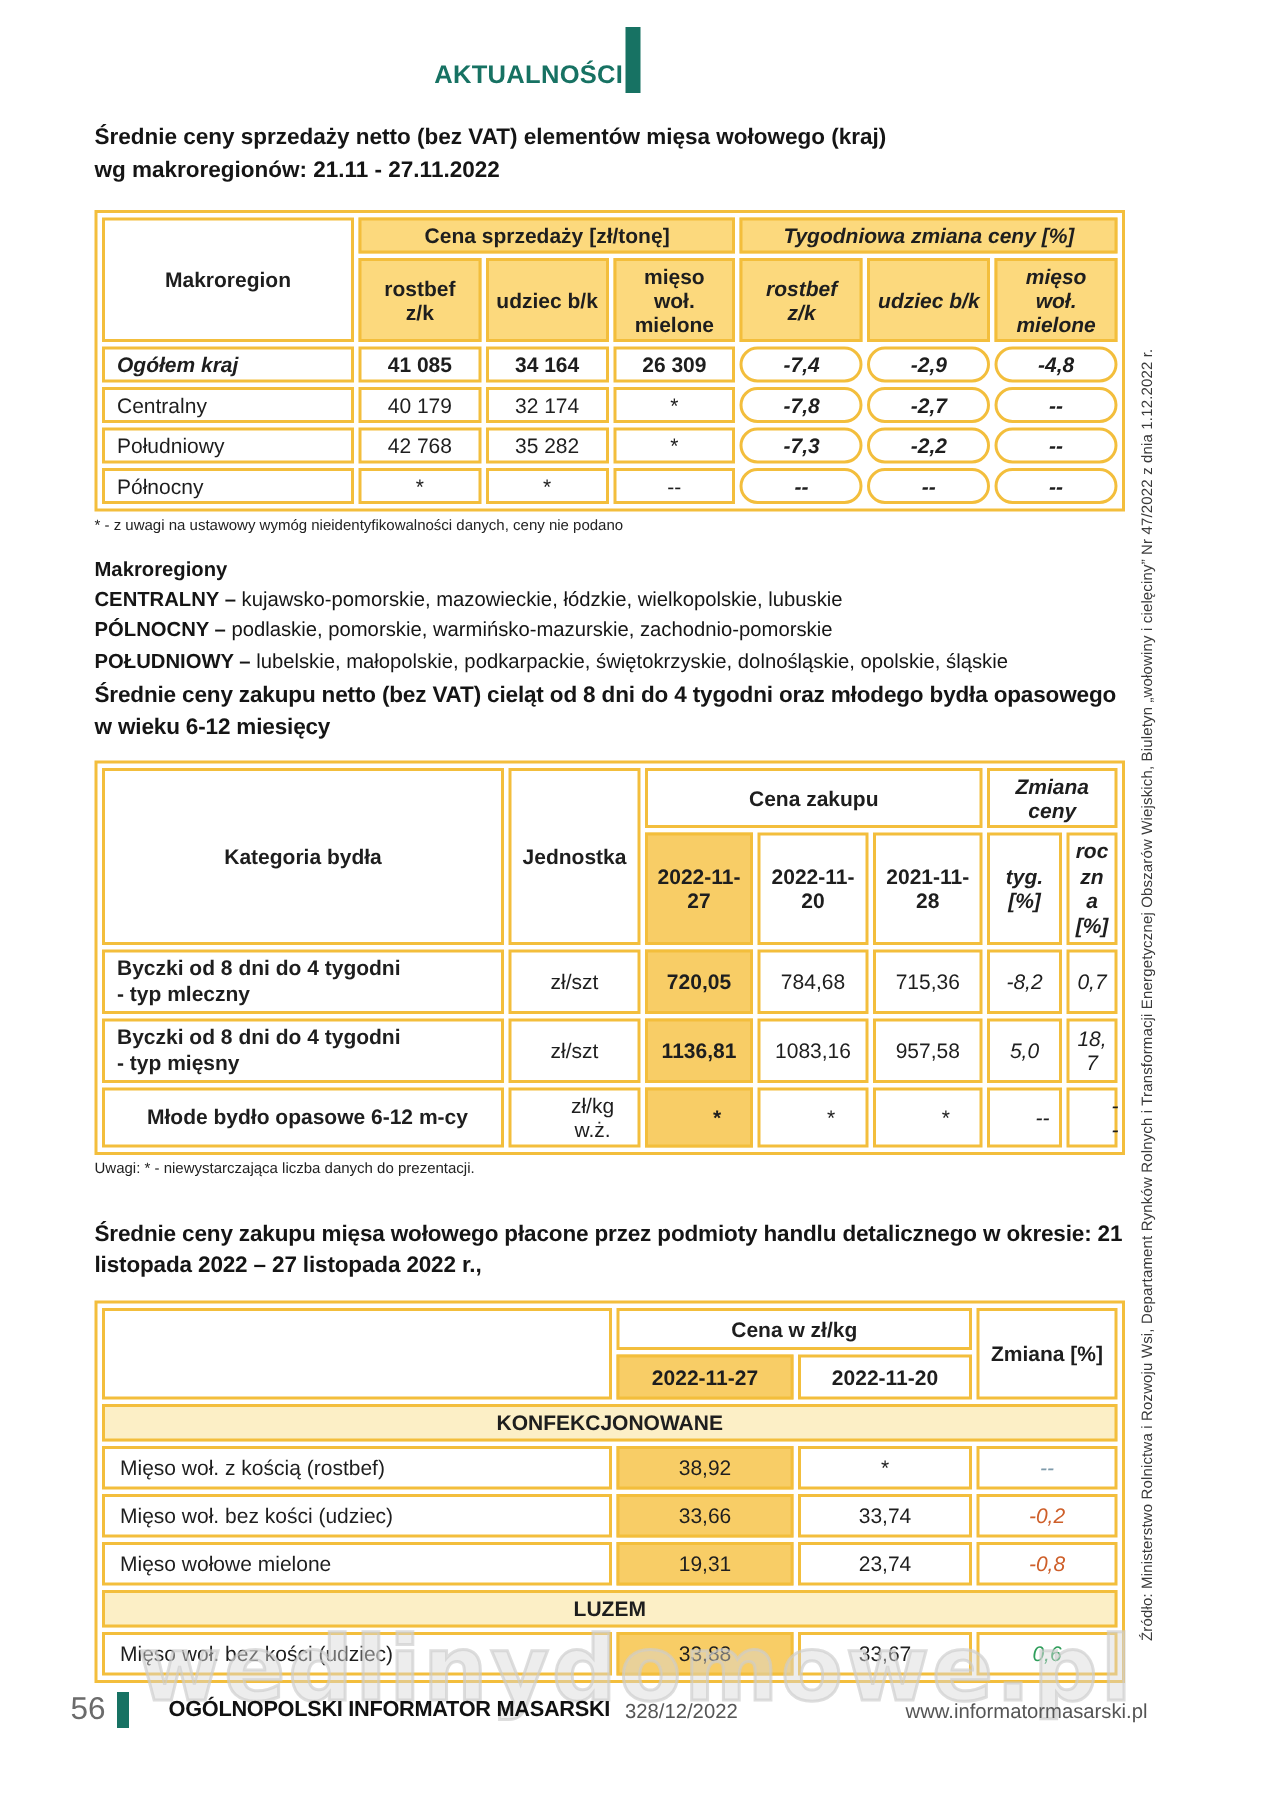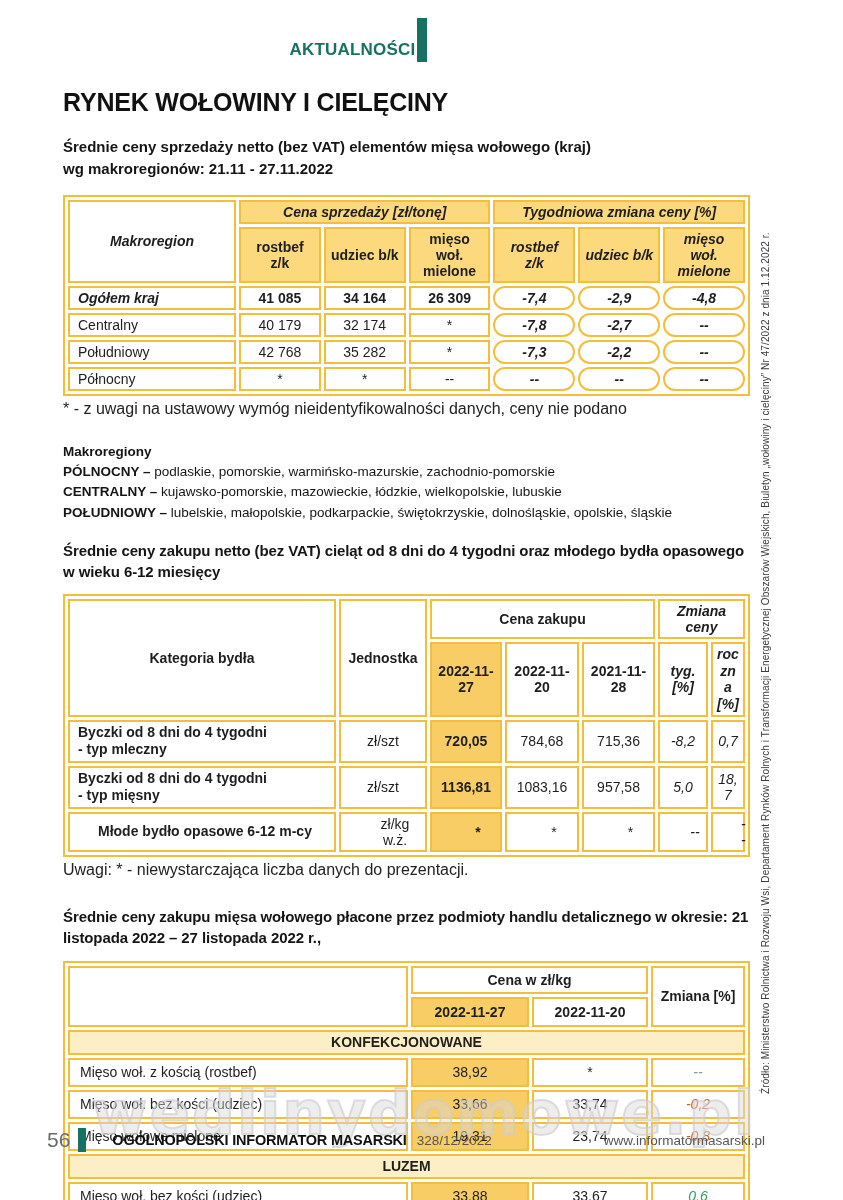--- a/index.html
+++ b/index.html
@@ -25,37 +25,37 @@
 
   
   table { border-collapse:separate; border-spacing:3px; width:100%;
           border:2px solid var(--table_border); background:#fff; table-layout:fixed; }
   th, td { border:2px solid var(--table_border); text-align:center; vertical-align:middle;
            font-size:14px; padding:2px 4px; background:#fff; overflow-wrap:break-word; }
   th { font-weight:bold; }
 
   
   .t1 { margin-top:15px; }
-  .t1 thead tr.r1 th { height:24px;font-style:italic; }
+  .t1 thead tr.r1 th { height:24px; }
   .t1 thead tr.r2 th { height:46px; line-height:1.15; }
   .t1 thead th.ybg { background:var(--header_cell_bg); }
   .t1 thead th.it { font-style:italic; }
   .t1 tbody td { height:20px; }
   .t1 td.region { text-align:left; padding-left:8px; }
   .t1 tr.em-row td { font-weight:bold; }
   .t1 tr.em-row td.region { font-style:italic; }
   .t1 td.chg { font-weight:bold; font-style:italic;border-radius:13px; }
 
-  .footnote { margin-top:4px; font-size:16px; color:#222; }
-
-  .makro { margin-top:24px; font-size:13.5px; line-height:1.5; color:#151515; }
+  .footnote { margin-top:4px; font-size:10px; color:#222; }
+
+  .makro { margin-top:14px; font-size:13.5px; line-height:1.5; color:#151515; }
   .makro .makro-title { font-weight:bold; }
   .makro .mk-name { font-weight:bold; }
 
-  h2.section-heading { margin-top:17px; font-size:15px; line-height:1.4; color:#151515; letter-spacing:-0.1px; }
+  h2.section-heading { margin-top:2px; font-size:15px; line-height:1.4; color:#151515; letter-spacing:-0.1px; }
 
   
   .t2 { margin-top:12px; }
   .t2 thead tr.r1 th { height:30px; }
   .t2 thead tr.r2 th { height:42px; line-height:1.2; }
   .t2 thead th.it { font-style:italic; }
   .t2 thead th.hl { background:var(--highlight_cell_bg); }
   .t2 tbody td { height:40px; }
   .t2 tbody tr.last td { height:26px;padding-left:28px; }
   .t2 td.cat { text-align:left; padding-left:8px; font-weight:bold; white-space:pre-line; line-height:1.25; }
@@ -100,21 +100,20 @@
 
 <div class="content">
 
   <div class="kicker-row">
     <div class="kicker-inner">
       <span class="kicker-label">AKTUALNOŚCI</span>
       <span class="kicker-bar"></span>
     </div>
   </div>
 
-  <h1 class="page-title">RYNEK WOŁOWINY I CIELĘCINY</h1>
 
   <div class="intro">
     <div>Średnie ceny sprzedaży netto (bez VAT) elementów mięsa wołowego (kraj)</div>
     <div>wg makroregionów: 21.11 - 27.11.2022</div>
   </div>
 
   <table class="t1">
     <colgroup>
       <col style="width:168px">
         <col>
@@ -177,22 +176,22 @@
           <td class="chg">--</td>
         </tr>
       </tbody>
   </table>
 
   <div class="footnote">* - z uwagi na ustawowy wymóg nieidentyfikowalności danych, ceny nie podano</div>
 
   <div class="makro">
     <div class="makro-title">Makroregiony</div>
     <div id="makro-items">
+        <div><span class="mk-name">CENTRALNY – </span><span>kujawsko-pomorskie, mazowieckie, łódzkie, wielkopolskie, lubuskie</span></div>
         <div><span class="mk-name">PÓLNOCNY – </span><span>podlaskie, pomorskie, warmińsko-mazurskie, zachodnio-pomorskie</span></div>
-        <div><span class="mk-name">CENTRALNY – </span><span>kujawsko-pomorskie, mazowieckie, łódzkie, wielkopolskie, lubuskie</span></div>
         <div><span class="mk-name">POŁUDNIOWY – </span><span>lubelskie, małopolskie, podkarpackie, świętokrzyskie, dolnośląskie, opolskie, śląskie</span></div>
       </div>
   </div>
 
   <h2 class="section-heading">Średnie ceny zakupu netto (bez VAT) cieląt od 8 dni do 4 tygodni oraz młodego bydła opasowego w wieku 6-12 miesięcy</h2>
 
   <table class="t2">
     <colgroup>
       <col style="width:268px">
         <col style="width:88px">

